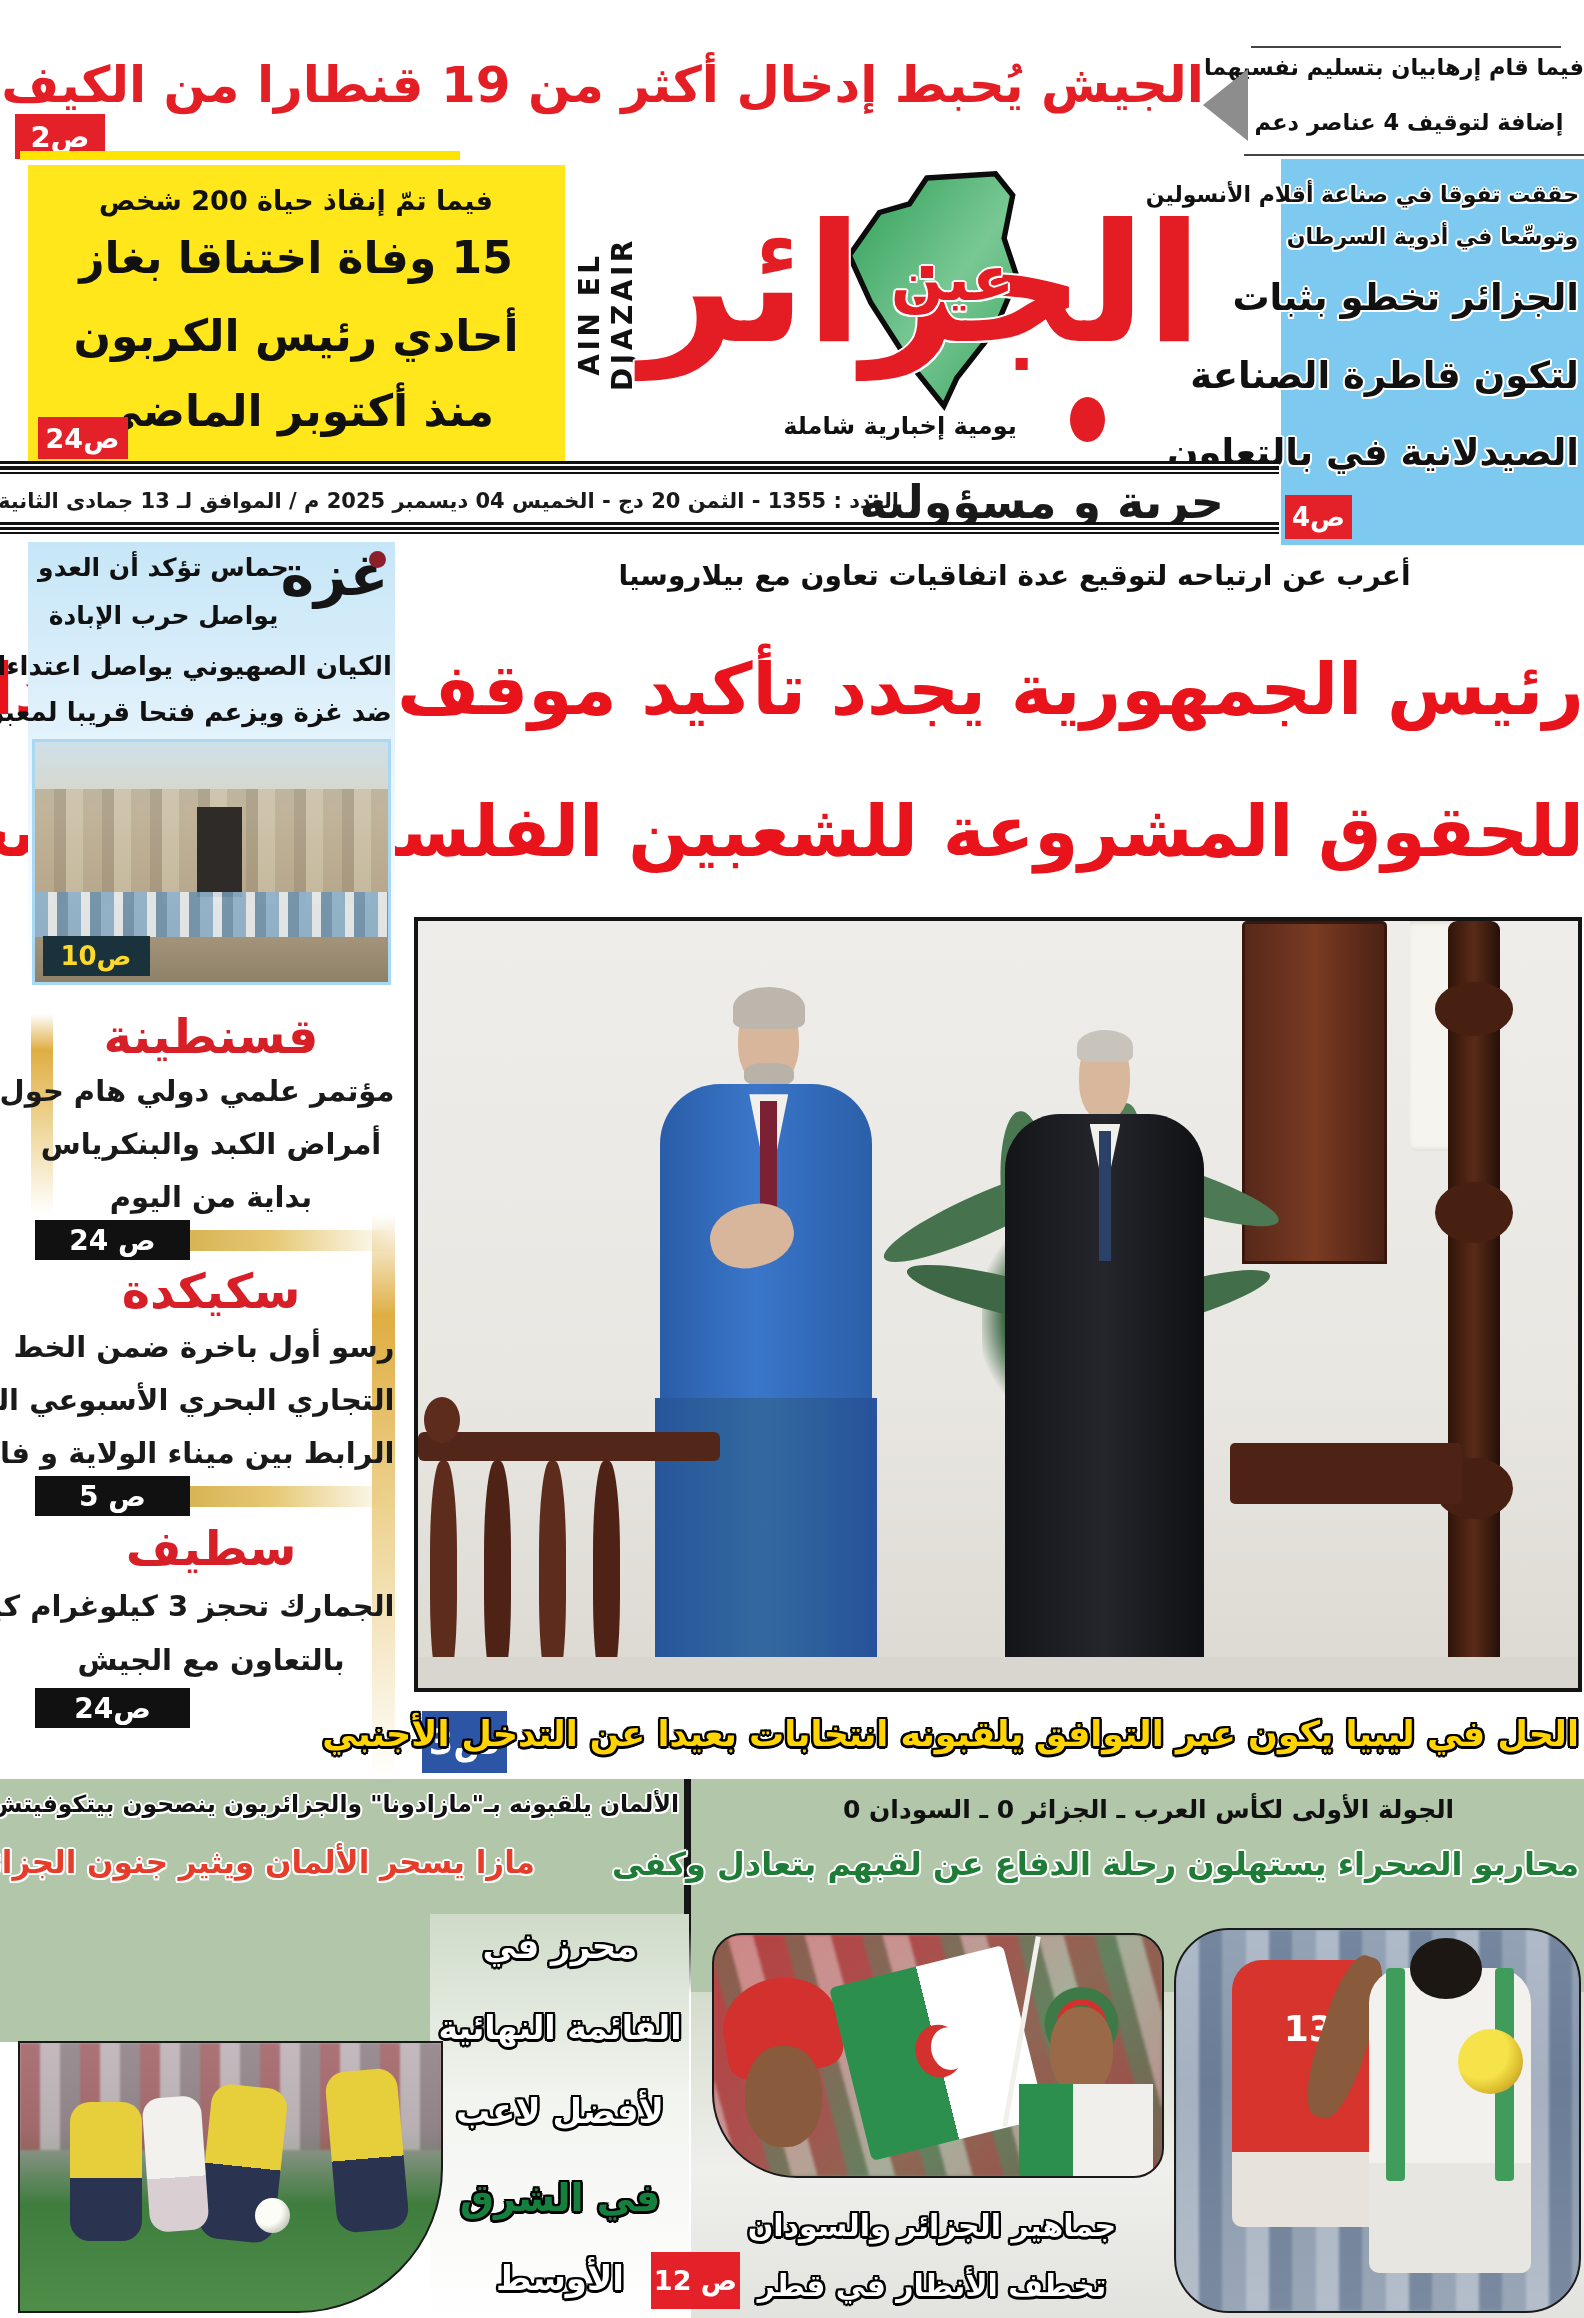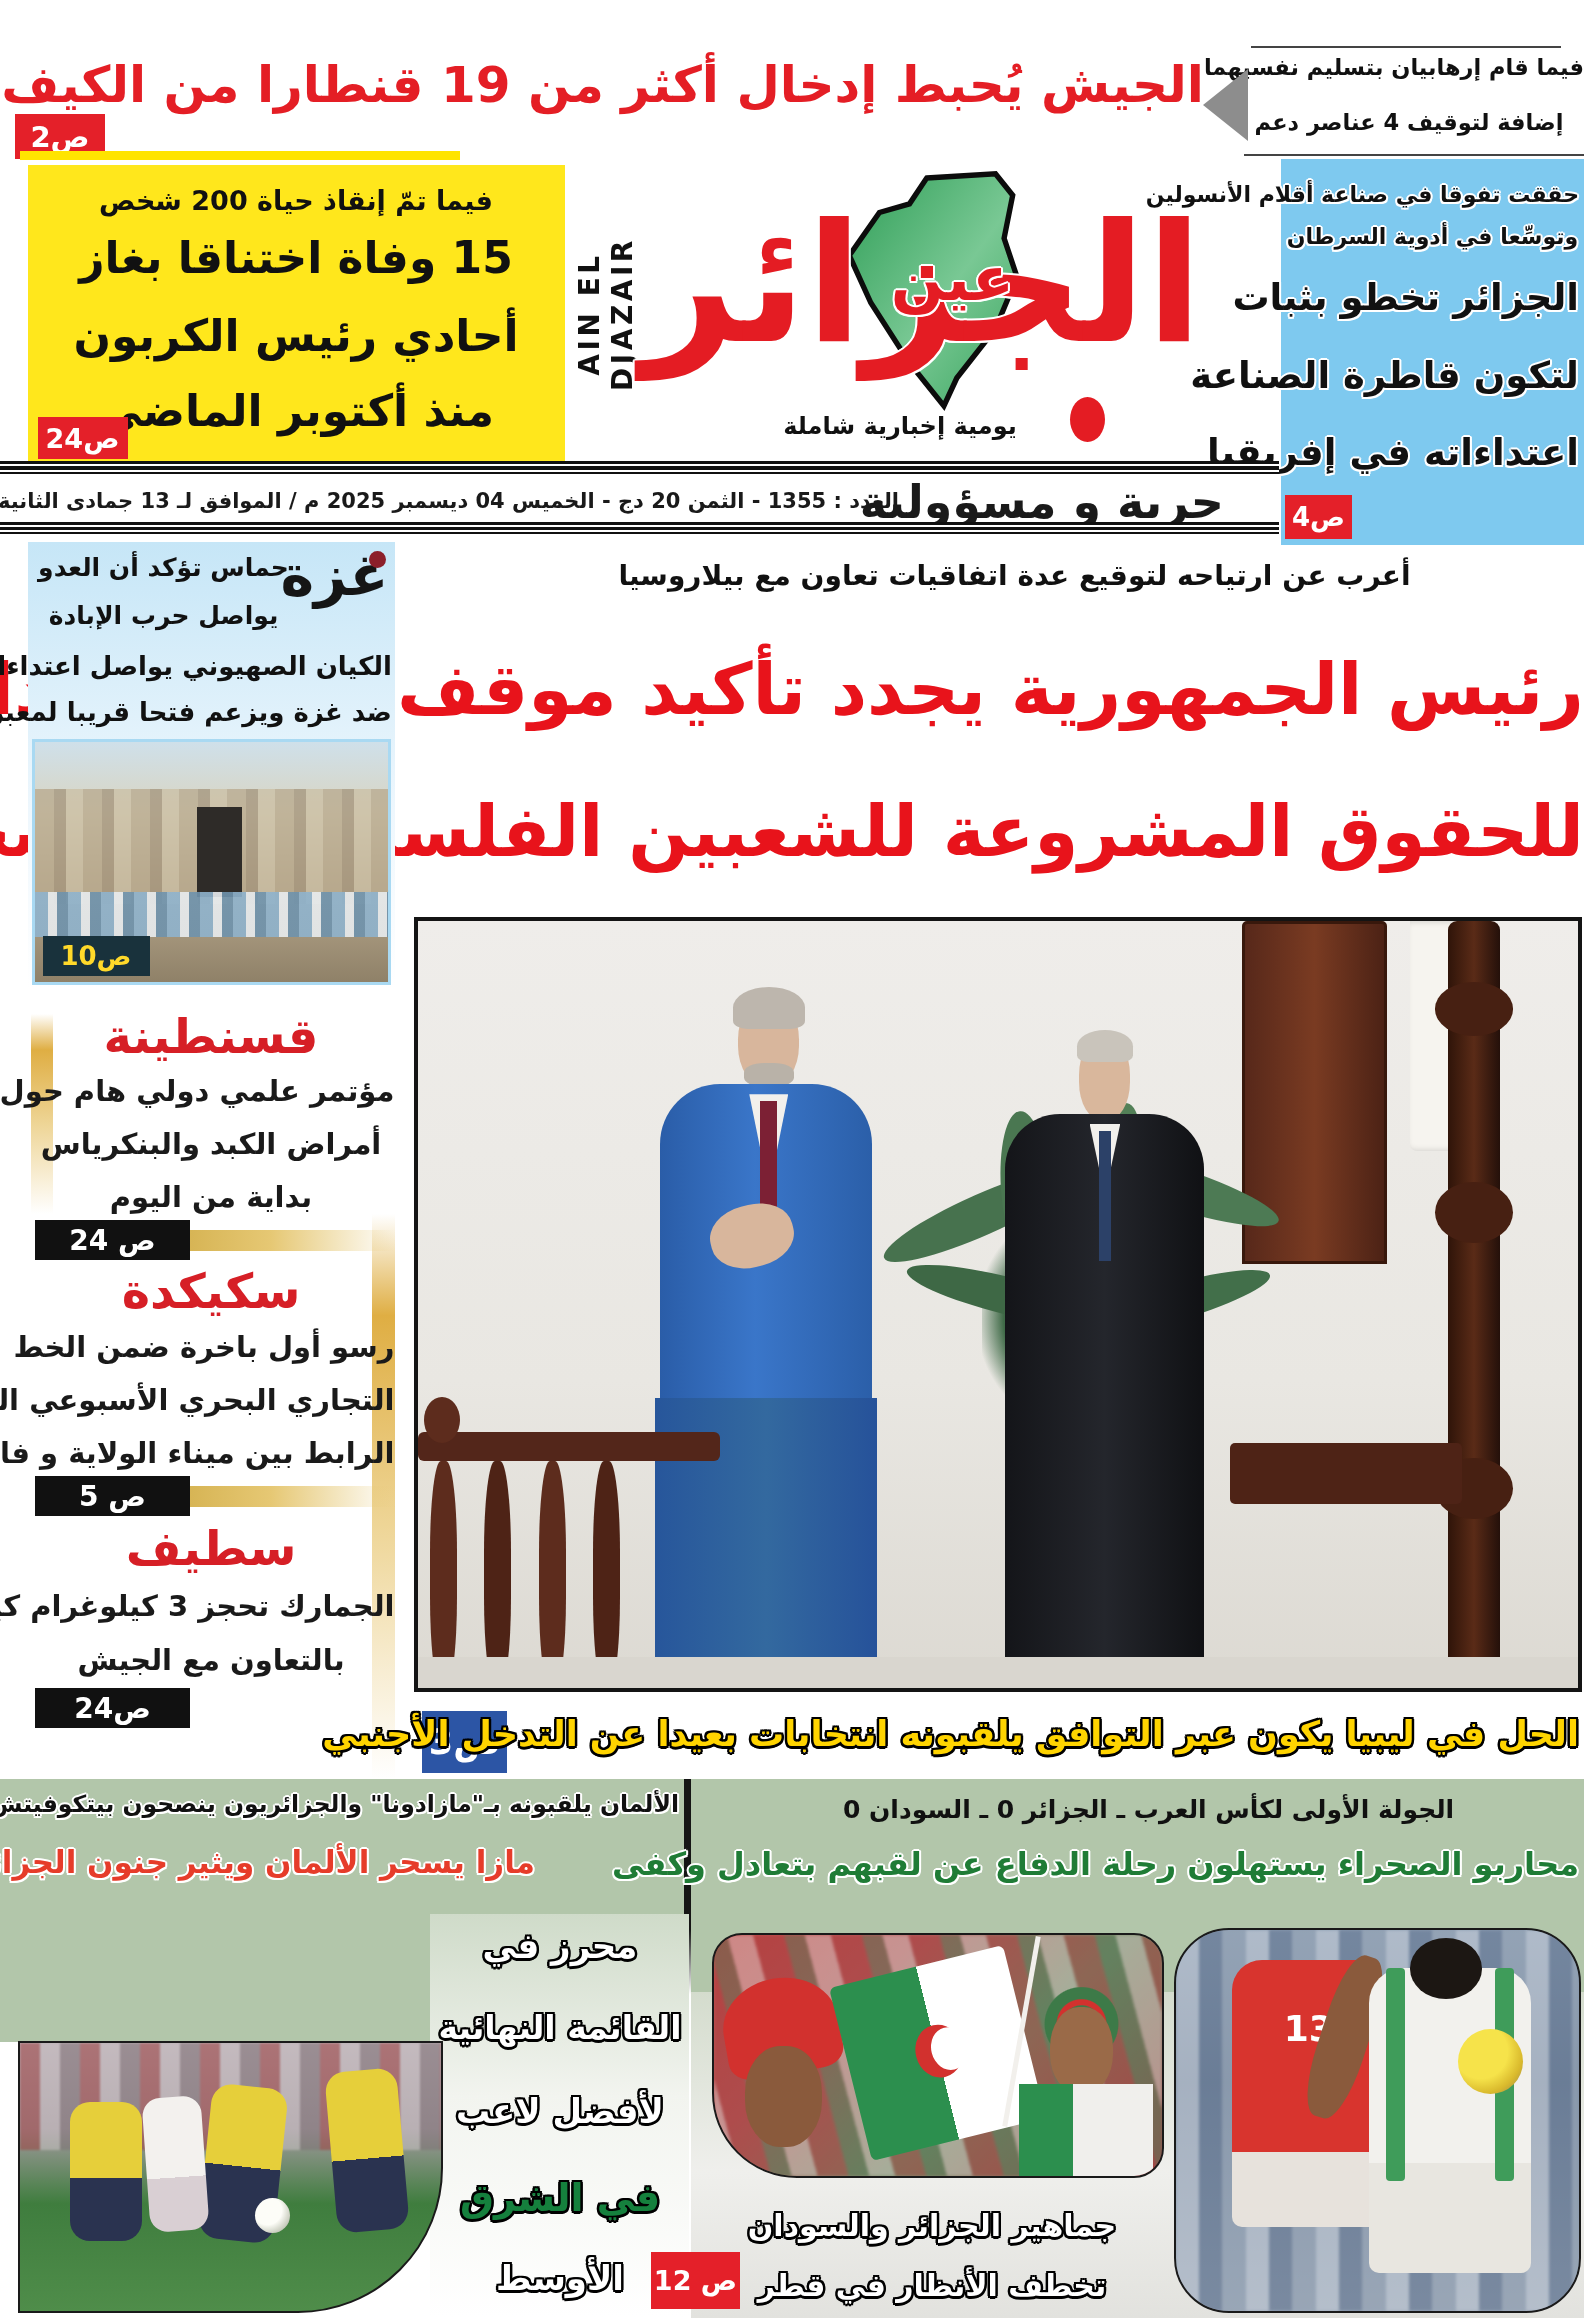--- a/index.html
+++ b/index.html
@@ -63,21 +63,21 @@
     <div class="abs rtl ctr b nowrap ow" style="left:320px;top:80px;width:135px;font-size:62px;color:#e41c23;">عين</div>
     <div class="abs rtl ctr b nowrap" style="left:140px;top:250px;width:390px;font-size:24px;color:#111;">يومية إخبارية شاملة</div>
     <div class="abs" style="left:505px;top:235px;width:35px;height:45px;background:#e41c23;border-radius:50%;"></div>
   </div>
 
   <div class="abs" style="left:1281px;top:159px;width:303px;height:386px;background:#7ec9ef;">
     <div class="abs rtl ctr b nowrap ow" style="left:5px;top:22.5px;width:293px;font-size:22px;color:#111;">حققت تفوقا في صناعة أقلام الأنسولين</div>
     <div class="abs rtl ctr b nowrap ow" style="left:5px;top:65px;width:293px;font-size:22px;color:#111;">وتوسِّعا في أدوية السرطان</div>
     <div class="abs rtl ctr b nowrap ow" style="left:5px;top:117px;width:293px;font-size:37px;color:#111;">الجزائر تخطو بثبات</div>
     <div class="abs rtl ctr b nowrap ow" style="left:5px;top:195px;width:293px;font-size:37px;color:#111;">لتكون قاطرة الصناعة</div>
-    <div class="abs rtl ctr b nowrap ow" style="left:5px;top:272px;width:293px;font-size:37px;color:#111;">اعتداءاته في إفريقيا</div>
+    <div class="abs rtl ctr b nowrap ow" style="left:5px;top:272px;width:293px;font-size:37px;color:#111;">الصيدلانية في بالتعاون</div>
     <div class="abs badge badge-red" style="left:4px;top:336px;width:67px;height:44px;font-size:26px;">
       <span>ص4</span>
     </div>
   </div>
 
   <div class="abs" style="left:0px;top:461px;width:1279px;height:72px;background:#fff;">
     <div class="abs stripes" style="left:0;top:0;width:1279px;height:13px;"></div>
     <div class="abs rtl b nowrap" style="right:55px;top:14px;font-size:46px;color:#1a1a1a;">حرية و مسؤولية</div>
     <div class="abs rtl b nowrap" style="right:380px;top:27.5px;font-size:21px;color:#1a1a1a;">العدد : 1355 -  الثمن 20 دج - الخميس 04 ديسمبر 2025 م / الموافق لـ 13 جمادى الثانية 1447 هـ</div>
     <div class="abs stripes" style="left:0;top:61px;width:1279px;height:11.5px;"></div>

